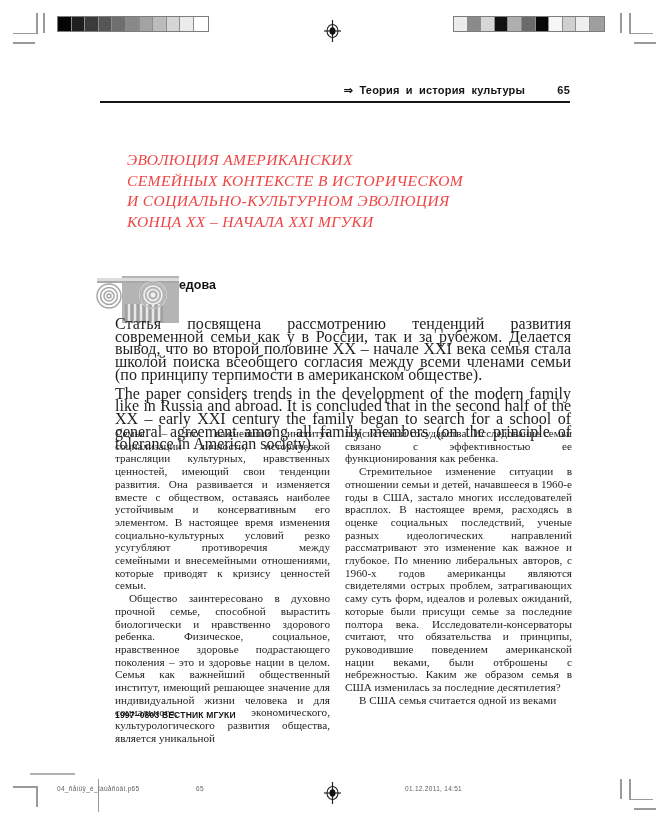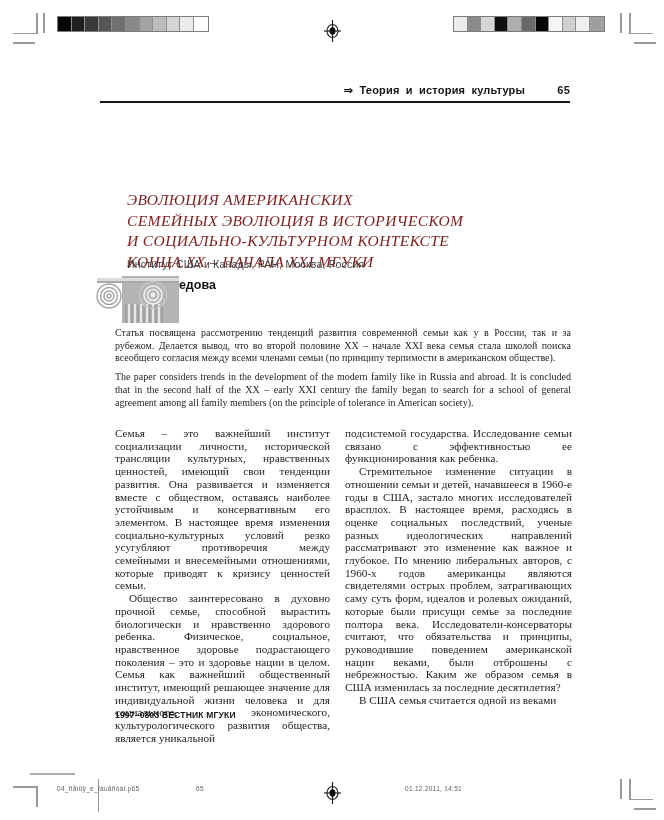--- a/index.html
+++ b/index.html
@@ -19,33 +19,33 @@
   .running-head{
     position:absolute;left:100px;top:84px;width:470px;
     font-family:"Liberation Sans",sans-serif;font-weight:bold;font-size:11px;
     text-align:right;border-bottom:2px solid #161616;padding-bottom:4px;
     letter-spacing:0.2px;word-spacing:3px;color:#141414;
   }
   .running-head .pagenum{margin-left:26px;}
   
   .article-title{
     position:absolute;left:127px;top:150px;width:450px;
-    font-style:italic;font-size:15.5px;line-height:20.5px;letter-spacing:0.4px;color:#7f1d1d;margin-top:40px;
+    font-style:italic;font-size:15.5px;line-height:20.5px;letter-spacing:0.4px;color:#ef4444;
   }
   .author-name{
     position:absolute;left:127px;top:240px;
     font-family:"Liberation Sans",sans-serif;font-weight:bold;font-size:12.5px;color:#141414;margin-top:38px;
   }
   .author-affil{
     position:absolute;left:127px;top:258px;
     font-family:"Liberation Sans",sans-serif;font-size:10.5px;color:#3c3c3c;letter-spacing:0.2px;
   }
   .capital-img{position:absolute;left:95px;top:276px;width:84px;height:47px;}
   
-  .abstract-block{position:absolute;left:115px;top:327px;width:456px;font-size:10px;line-height:12.7px;}
+  .abstract-block{position:absolute;left:115px;top:318px;width:456px;font-size:16px;line-height:12.7px;}
   .abstract-block p{margin:0;text-align:justify;}
   .abstract-block .kw{margin-top:4px;text-indent:12px;text-align:left;}
   .abstract-block .en{margin-top:6px;}
   
   .body-cols{position:absolute;left:115px;top:427px;width:457px;height:272px;font-size:11.2px;line-height:12.7px;}
   .col{position:absolute;top:0;}
   .col-left{left:0;width:215px;}
   .col-right{left:230px;width:227px;}
   .col p{margin:0;text-align:justify;}
   .col p.indent{text-indent:14px;}
@@ -110,27 +110,26 @@
   <div class="mark" style="left:634px;top:42px;width:22px;height:1.5px;"></div>
 
   <div class="running-head">
     <span>⇒</span>
     <span>Теория и история культуры</span>
     <span class="pagenum">65</span>
   </div>
 
   <div class="article-title">
     <div>ЭВОЛЮЦИЯ АМЕРИКАНСКИХ</div>
-    <div>СЕМЕЙНЫХ ЭВОЛЮЦИЯ В ИСТОРИЧЕСКОМ</div>
-    <div>И СОЦИАЛЬНО-КУЛЬТУРНОМ КОНТЕКСТЕ</div>
+    <div>СЕМЕЙНЫХ КОНТЕКСТЕ В ИСТОРИЧЕСКОМ</div>
+    <div>И СОЦИАЛЬНО-КУЛЬТУРНОМ ЭВОЛЮЦИЯ</div>
     <div>КОНЦА XX – НАЧАЛА  XXI МГУКИ</div>
   </div>
 
   <div class="author-name">Д. В. Шведова</div>
-  <div class="author-affil">Институт США и Канады, РАН, Москва, Россия</div>
 
   <svg class="capital-img" viewBox="0 0 84 47">
     <rect x="0" y="0" width="84" height="47" fill="#ffffff"></rect>
     <rect x="27" y="0" width="57" height="47" fill="#b4b4b4"></rect>
 
     <rect x="2" y="2" width="82" height="3" fill="#dcdcdc"></rect>
     <rect x="2" y="5" width="82" height="2" fill="#a9a9a9"></rect>
 
     <g stroke="#e8e8e8" stroke-width="2">
       <line x1="34" y1="28" x2="34" y2="47"></line>

